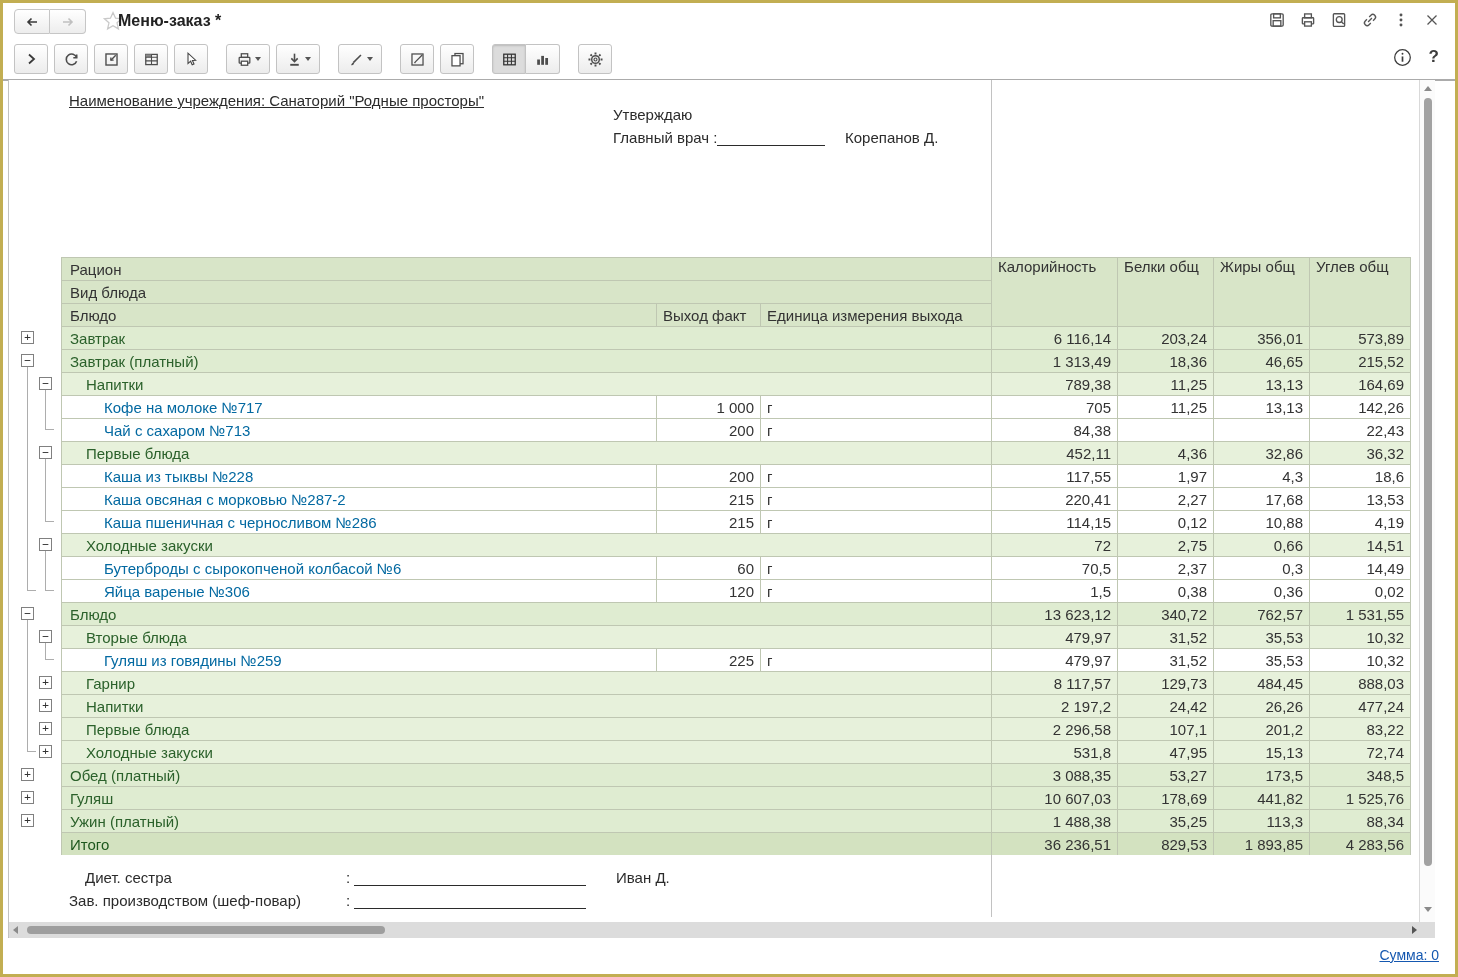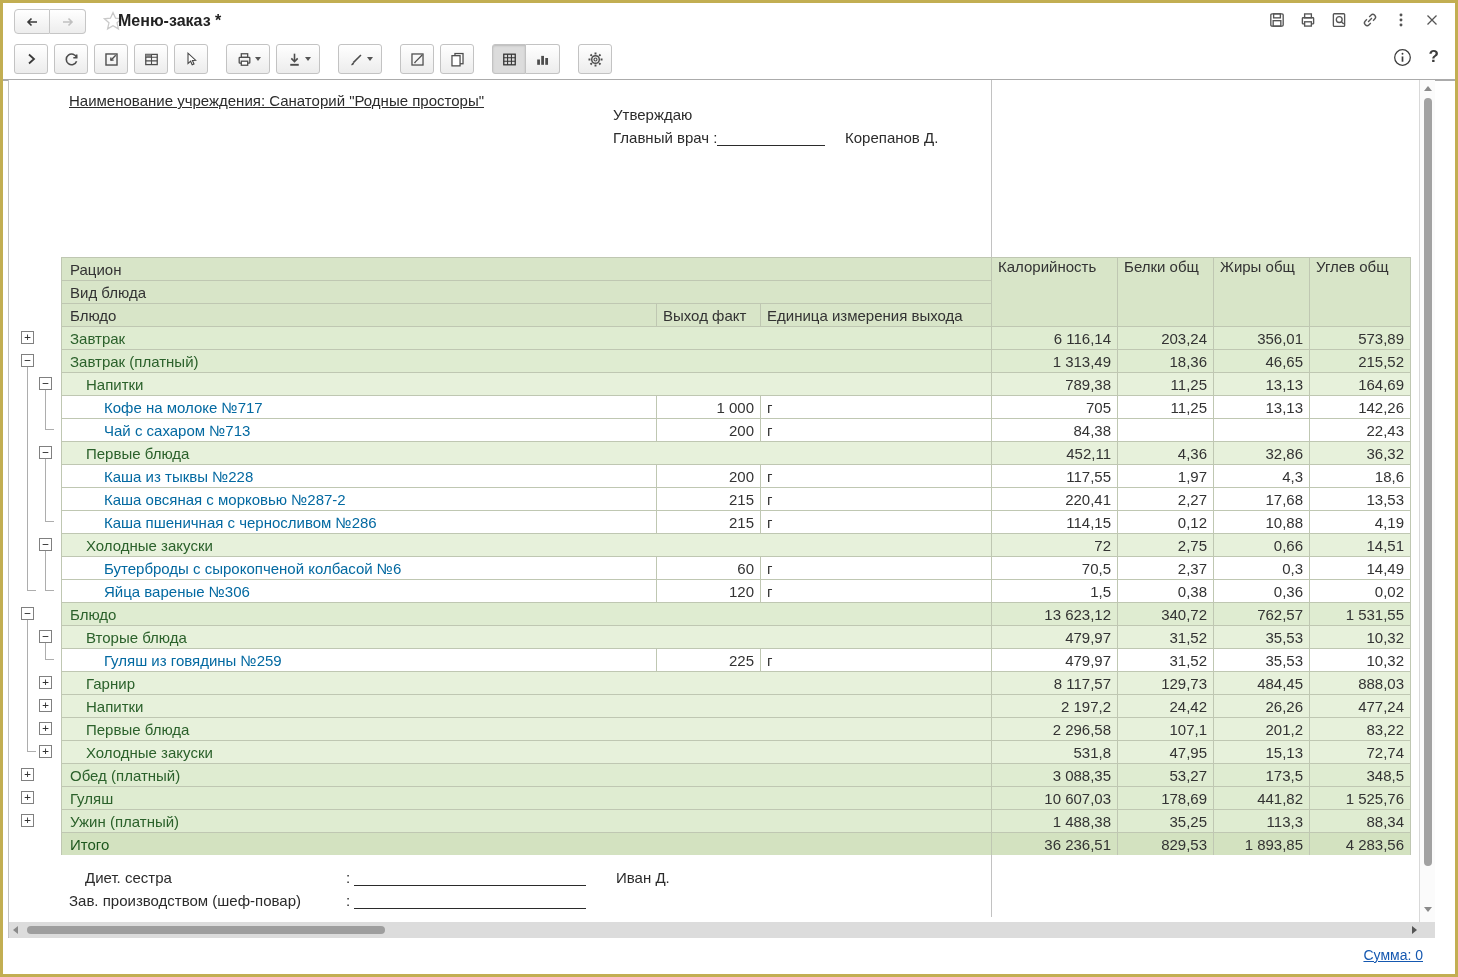--- a/index.html
+++ b/index.html
@@ -81,21 +81,21 @@
   .vscroll { position:absolute; left:1410px; top:0; width:16px; height:842px; background:#fbfbfb; border-left:1px solid #d9d9d9; }
   .vthumb { position:absolute; left:4px; width:8px; top:18px; height:768px; background:#a2a2a2; border-radius:4px; }
   .arrow-up { position:absolute; left:4px; top:6px; width:0; height:0; border-left:4px solid transparent; border-right:4px solid transparent; border-bottom:5px solid #8a8a8a; }
   .arrow-dn { position:absolute; left:4px; bottom:10px; width:0; height:0; border-left:4px solid transparent; border-right:4px solid transparent; border-top:5px solid #8a8a8a; }
   .hscroll { position:absolute; left:0; top:842px; width:1426px; height:16px; background:#dcdcdc; }
   .hthumb { position:absolute; left:18px; top:4px; width:358px; height:8px; background:#9e9e9e; border-radius:4px; }
   .arrow-lf { position:absolute; left:4px; top:4px; width:0; height:0; border-top:4px solid transparent; border-bottom:4px solid transparent; border-right:5px solid #8a8a8a; }
   .arrow-rt { position:absolute; right:18px; top:4px; width:0; height:0; border-top:4px solid transparent; border-bottom:4px solid transparent; border-left:5px solid #555; }
   
   .statusbar { position:absolute; left:0; bottom:0; width:1452px; height:34px; background:#fff; }
-  .sum-link { position:absolute; right:32px; top:7px; font-size:14px; color:#1558b0; text-decoration:underline; cursor:pointer;margin-left:36px; }
+  .sum-link { position:absolute; right:16px; top:7px; font-size:14px; color:#1558b0; text-decoration:underline; cursor:pointer;margin-left:36px; }
   svg { display:block; }
 </style>
 </head>
 <body>
 
 <div class="window">
 
   <div class="titlebar">
     <div class="navgroup">
       <div class="nav-btn back">

